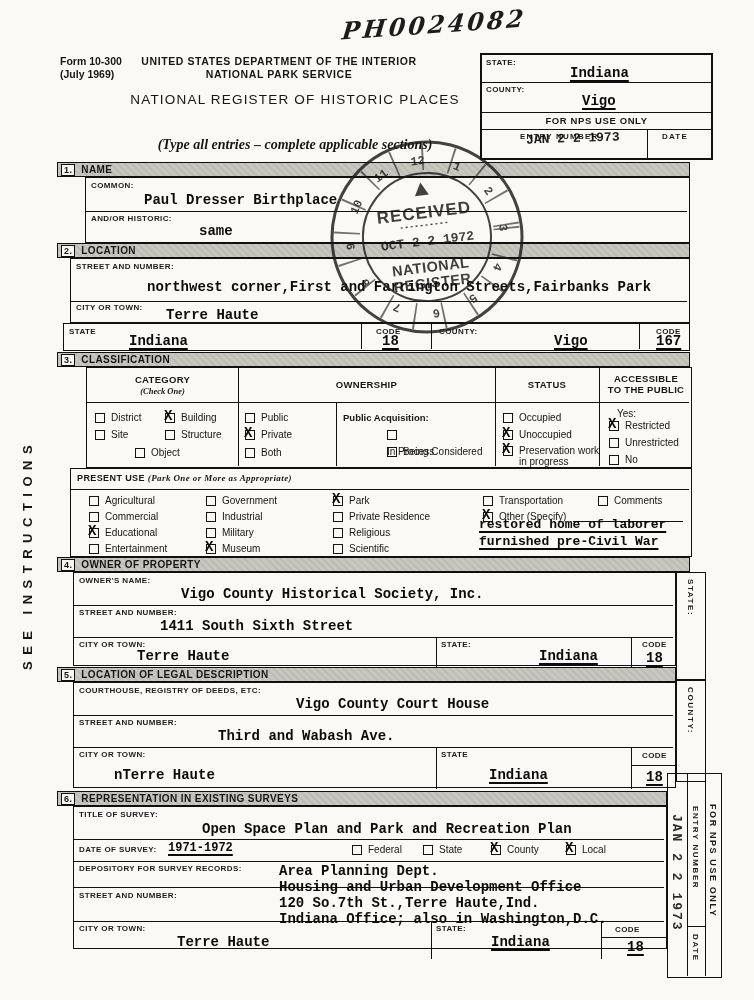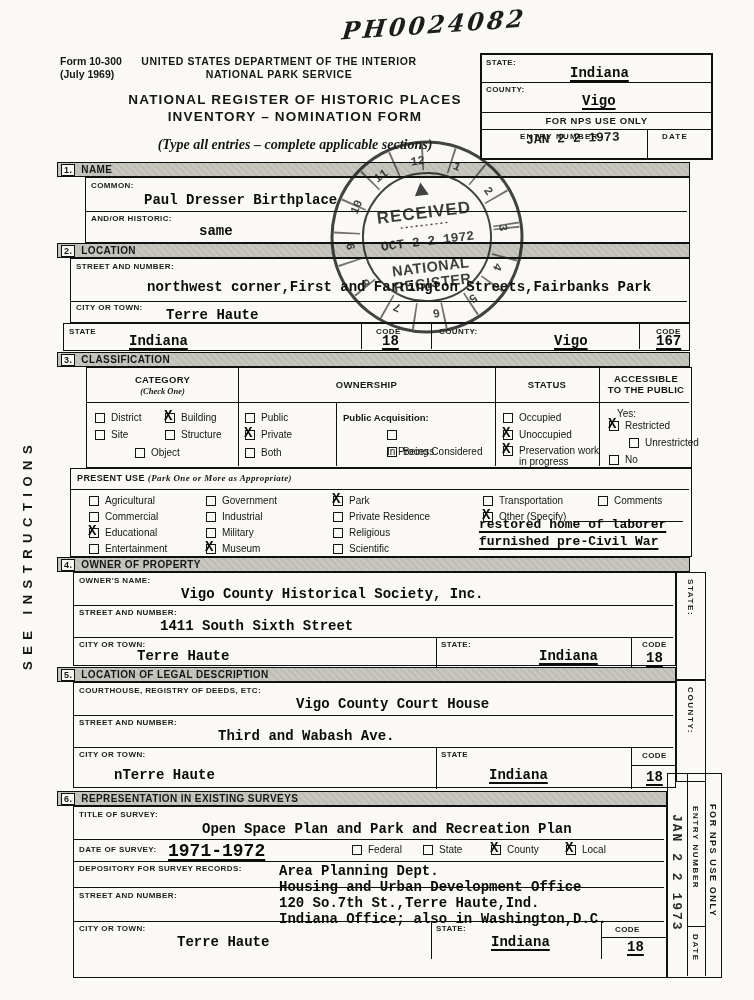--- a/index.html
+++ b/index.html
@@ -4,30 +4,30 @@
 <style>
   * { margin:0; padding:0; box-sizing:border-box; }
   body { background:#e8e6e0; }
   .page { position:relative; width:754px; height:1000px; background:#faf9f5;
           font-family:"Liberation Sans",sans-serif; color:#161616; overflow:hidden; }
   .abs { position:absolute; }
   .hw { font-family:"DejaVu Serif",serif; font-style:italic; font-weight:700;
         font-size:24px; letter-spacing:3px; transform:rotate(-4deg) skewX(-10deg); color:#1c1c1c; }
   .small { font-size:10.5px; font-weight:700; line-height:13px; }
   .ctr { text-align:center; }
-  .ttl1 { font-size:13.5px; font-weight:700; letter-spacing:1.2px; line-height:17px; }
+  .ttl1 { font-size:13.5px; font-weight:400; letter-spacing:1.2px; line-height:17px; }
   .ital { font-family:"Liberation Serif",serif; font-style:italic; font-weight:700; font-size:14px; }
   .fbox { position:absolute; border:1.7px solid #101010; }
   .box2 { border-width:2px; }
   .hline { position:absolute; border-top:1.5px solid #101010; height:0; }
   .vline { position:absolute; border-left:1.5px solid #101010; width:0; }
   .lbl { position:absolute; font-size:8px; font-weight:700; letter-spacing:.4px; color:#1b1b1b; white-space:nowrap; }
   .typed { position:absolute; font-family:"Liberation Mono",monospace; font-weight:700;
            font-size:13px; color:#0b0b0b; white-space:nowrap; }
-  .t14 { font-size:14px; } .t15 { font-size:18px; }
+  .t14 { font-size:14px; } .t15 { font-size:12px; }
   .u { text-decoration:underline; text-decoration-thickness:1.5px; text-underline-offset:3px; }
   .sbar { position:absolute; height:15px; background:#c7c6bf;
           background-image:repeating-linear-gradient(45deg, rgba(0,0,0,.05) 0 2px, transparent 2px 5px);
           border:1.7px solid #101010; display:flex; align-items:center; gap:6px;
           font-size:10px; font-weight:700; letter-spacing:.4px; padding:0 3px; }
   .sbar .num { background:#f7f6f1; border:1px solid #101010; font-size:9px; line-height:10px; padding:0 2px; }
   .cbi { position:absolute; display:flex; align-items:flex-start; gap:6px; font-size:10px; color:#141414; white-space:pre-line; }
   .cb { position:relative; width:10px; height:10px; border:1.5px solid #141414; flex:none; margin-top:1px; }
   .mk { position:absolute; left:-2px; top:-6px; font-family:"Liberation Mono",monospace;
         font-weight:700; font-size:14px; color:#0a0a0a; }
@@ -46,21 +46,20 @@
   <div class="abs small" style="left:60px;top:55px;">
     <div>Form 10-300</div>
     <div>(July 1969)</div>
   </div>
   <div class="abs small ctr" style="left:104px;top:55px;width:350px;letter-spacing:.6px;">
     <div>UNITED STATES DEPARTMENT OF THE INTERIOR</div>
     <div>NATIONAL PARK SERVICE</div>
   </div>
   <div class="abs ttl1 ctr" style="left:85px;top:91px;width:420px;">
     <div>NATIONAL REGISTER OF HISTORIC PLACES</div>
-    <div>INVENTORY – NOMINATION FORM</div>
   </div>
   <div class="abs ital ctr" style="left:130px;top:137px;width:330px;">(Type all entries – complete applicable sections)</div>
 
   <div class="fbox box2" style="left:480px;top:53px;width:233px;height:107px;">
     <span class="lbl" style="left:4px;top:3px;">STATE:</span>
     <span class="typed t14 u" style="left:88px;top:10px;">Indiana</span>
     <div class="hline" style="left:0;top:27px;width:229px;"></div>
     <span class="lbl" style="left:4px;top:30px;">COUNTY:</span>
     <span class="typed t14 u" style="left:100px;top:38px;">Vigo</span>
     <div class="hline" style="left:0;top:57px;width:229px;"></div>
@@ -139,21 +138,21 @@
     <span class="cbi" style="left:300px;top:61px;flex-direction:column;"><span class="cb"><span class="mk"></span></span><span>In Process</span></span>
     <span class="cbi" style="left:300px;top:78px;"><span class="cb"><span class="mk"></span></span><span>Being Considered</span></span>
 
     <span class="cbi" style="left:416px;top:44px;"><span class="cb"><span class="mk"></span></span><span>Occupied</span></span>
     <span class="cbi" style="left:416px;top:61px;"><span class="cb"><span class="mk">X</span></span><span>Unoccupied</span></span>
     <span class="cbi" style="left:416px;top:77px;"><span class="cb"><span class="mk">X</span></span><span>Preservation work
 in progress</span></span>
 
     <span class="abs" style="left:530px;top:40px;font-size:10px;font-weight:500;">Yes:</span>
     <span class="cbi" style="left:522px;top:52px;"><span class="cb"><span class="mk">X</span></span><span>Restricted</span></span>
-    <span class="cbi" style="left:542px;top:69px;"><span class="cb"><span class="mk"></span></span><span>Unrestricted</span></span>
+    <span class="cbi" style="left:522px;top:69px;"><span class="cb"><span class="mk"></span></span><span>Unrestricted</span></span>
     <span class="cbi" style="left:522px;top:86px;"><span class="cb"><span class="mk"></span></span><span>No</span></span>
   </div>
 
   <div class="fbox" style="left:70px;top:468px;width:622px;height:89px;">
     <span class="abs" style="left:6px;top:4px;font-size:9px;font-weight:700;letter-spacing:.4px;">
       <span>PRESENT USE</span>
       <span class="ital" style="font-size:9px;">(Park One or More as Appropriate)</span>
     </span>
     <div class="hline" style="left:0;top:20px;width:618px;"></div>
     <span class="cbi" style="left:18px;top:26px;"><span class="cb"><span class="mk"></span></span><span>Agricultural</span></span>
@@ -216,21 +215,21 @@
     <span class="typed t14 u" style="left:415px;top:84px;">Indiana</span>
     <span class="lbl" style="left:568px;top:68px;">CODE</span>
     <div class="hline" style="left:557px;top:82px;width:46px;border-top-width:1.2px;"></div>
     <span class="typed t14 u" style="left:572px;top:86px;">18</span>
   </div>
 
   <div class="sbar" style="left:57px;top:791px;width:610px;">
     <span class="num">6.</span>
     <span>REPRESENTATION IN EXISTING SURVEYS</span>
   </div>
-  <div class="fbox" style="left:73px;top:806px;width:594px;height:172px;">
+  <div class="fbox" style="left:73px;top:806px;width:594px;height:143px;">
     <span class="lbl" style="left:5px;top:3px;">TITLE OF SURVEY:</span>
     <span class="typed t14" style="left:128px;top:14px;">Open Space Plan and Park and Recreation Plan</span>
     <div class="hline" style="left:0;top:32px;width:590px;"></div>
     <span class="lbl" style="left:5px;top:38px;">DATE OF SURVEY:</span>
     <span class="typed t15 u" style="left:94px;top:34px;">1971-1972</span>
     <span class="cbi" style="left:278px;top:37px;"><span class="cb"><span class="mk"></span></span><span>Federal</span></span>
     <span class="cbi" style="left:349px;top:37px;"><span class="cb"><span class="mk"></span></span><span>State</span></span>
     <span class="cbi" style="left:417px;top:37px;"><span class="cb"><span class="mk">X</span></span><span>County</span></span>
     <span class="cbi" style="left:492px;top:37px;"><span class="cb"><span class="mk">X</span></span><span>Local</span></span>
     <div class="hline" style="left:0;top:54px;width:590px;"></div>

